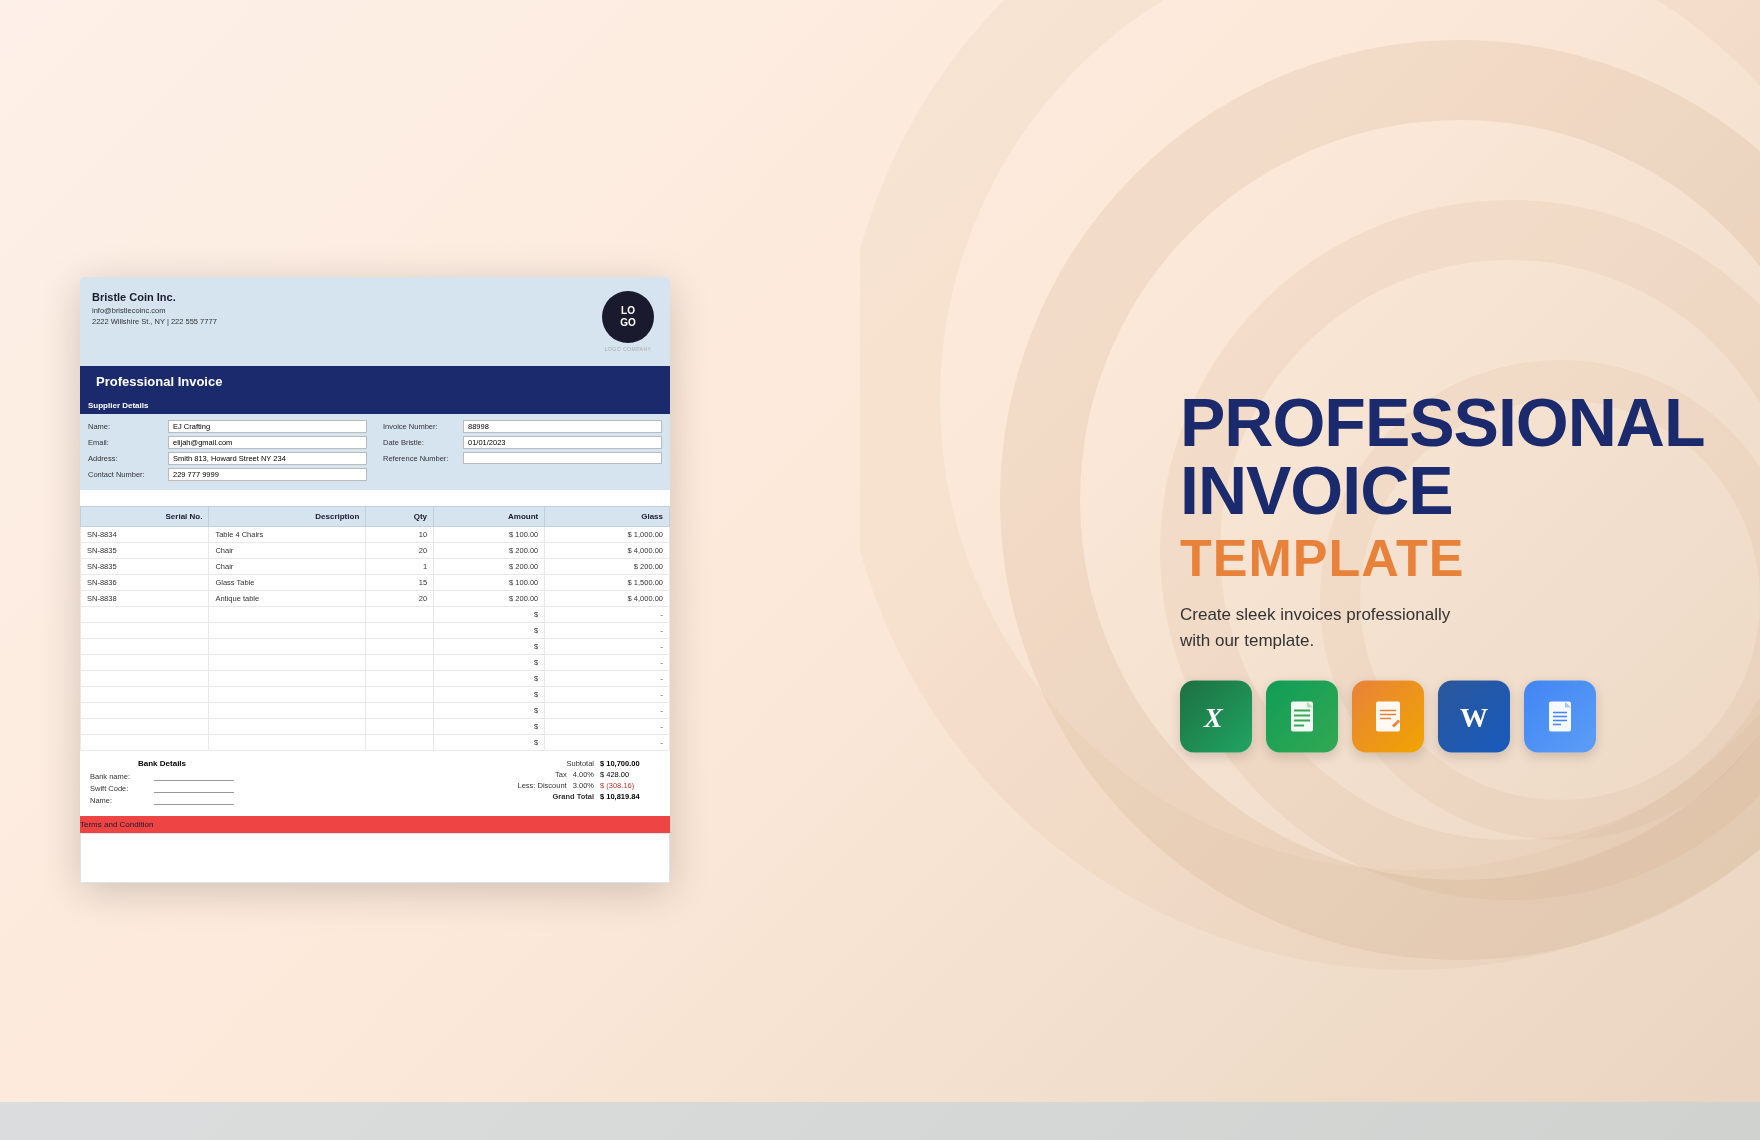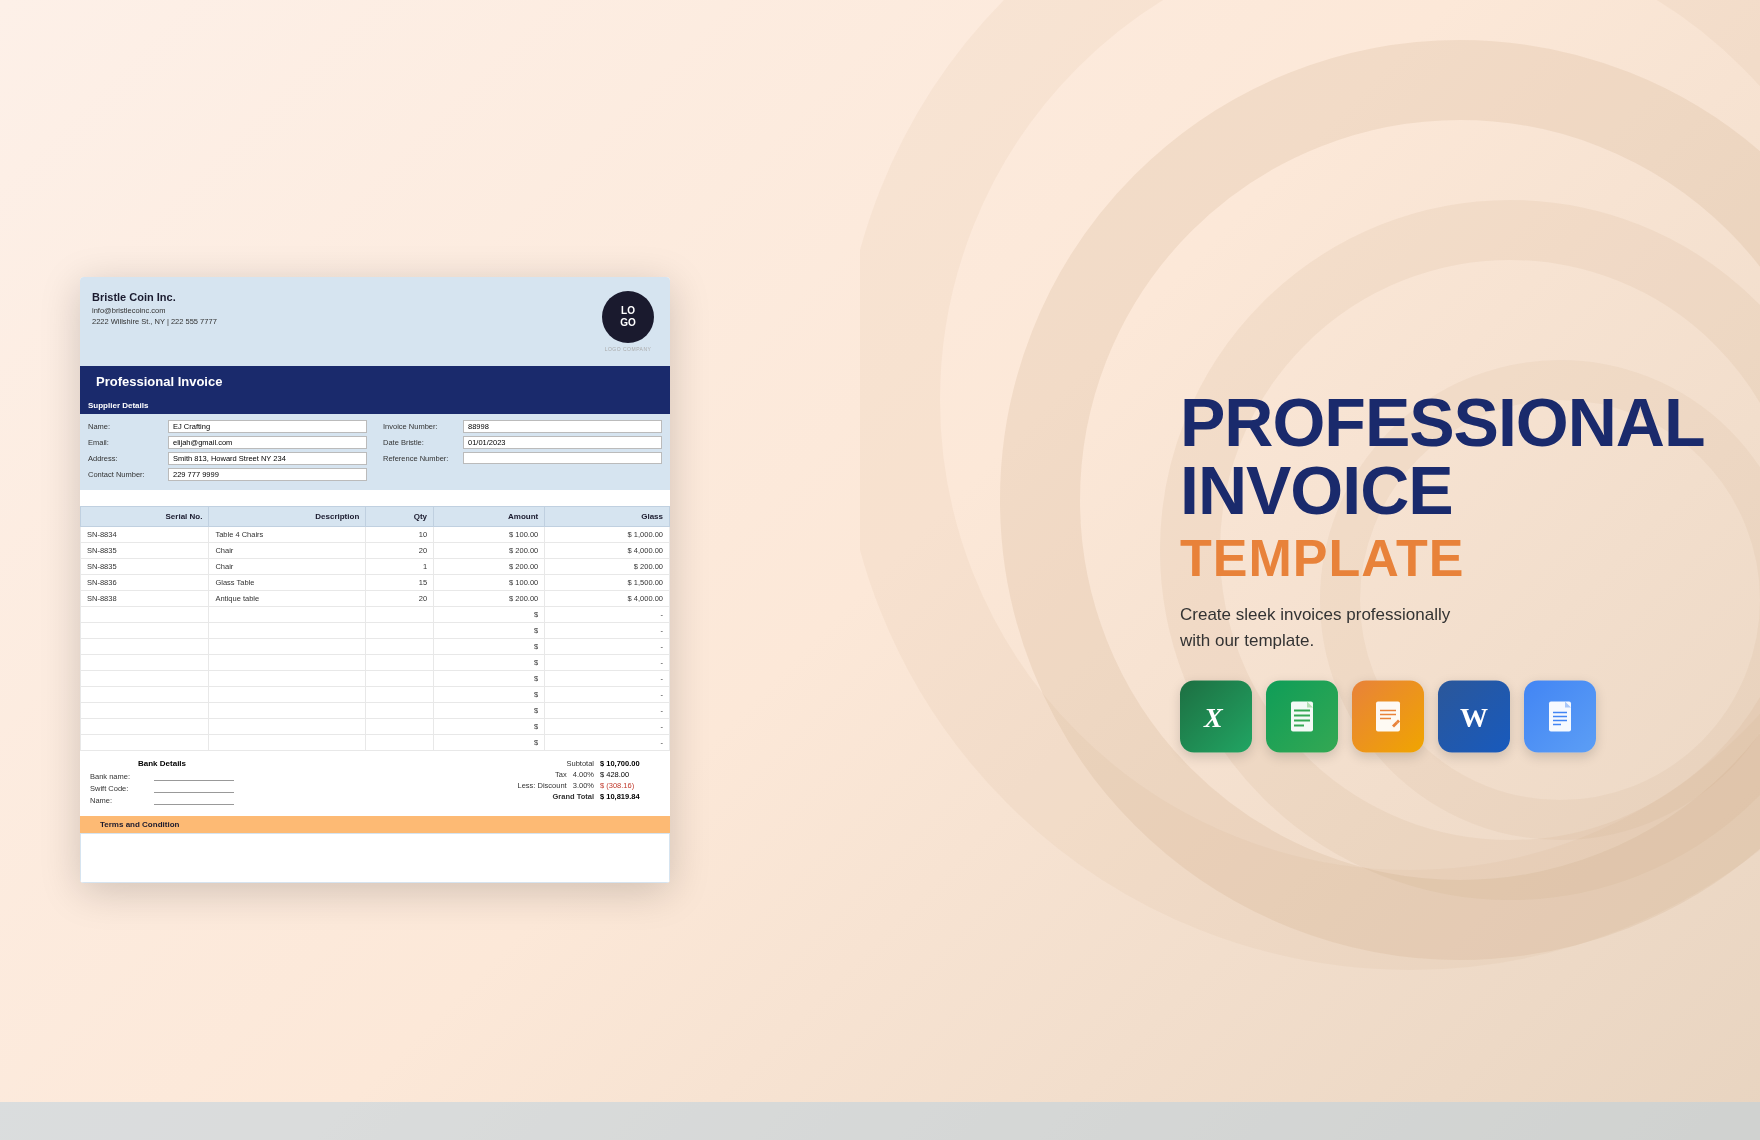--- a/index.html
+++ b/index.html
@@ -201,24 +201,24 @@
       margin-bottom: 2px;
       gap: 6px;
     }
     .inv-total-label { color: #333; }
     .inv-total-value { text-align: left; min-width: 60px; }
     .inv-total-bold { font-weight: bold; }
     .inv-total-red { color: #c0392b; }
 
     
     .inv-terms-header {
-      background: #fdba74;
-      padding: 4px 20px;
+      background: #ef4444;
+      padding: 4px 0;
       font-size: 8px;
-      font-weight: bold;
+      font-weight: normal;
       color: #1a1a2e;
     }
     .inv-terms-body {
       min-height: 50px;
       padding: 6px 8px;
       border: 1px solid #d6e4f0;
       font-size: 7.5px;
     }
 
     

